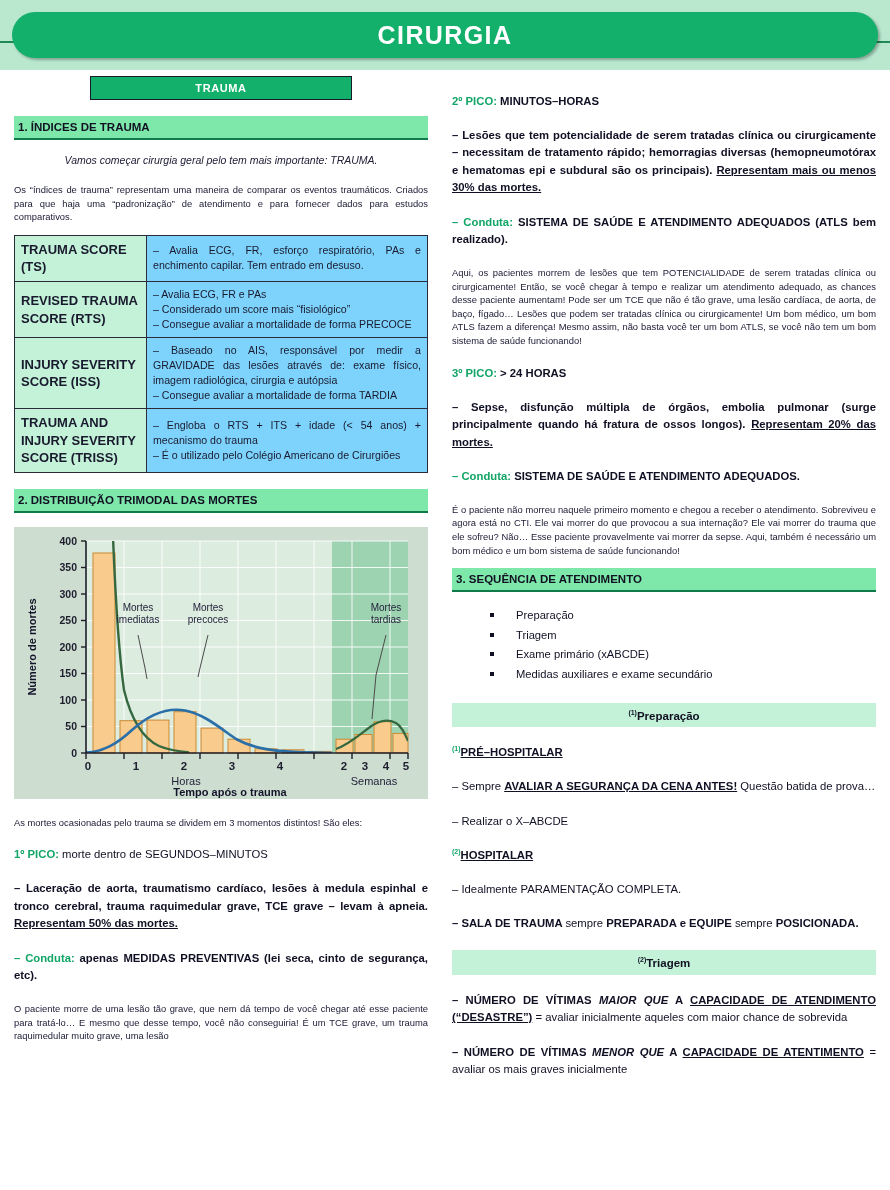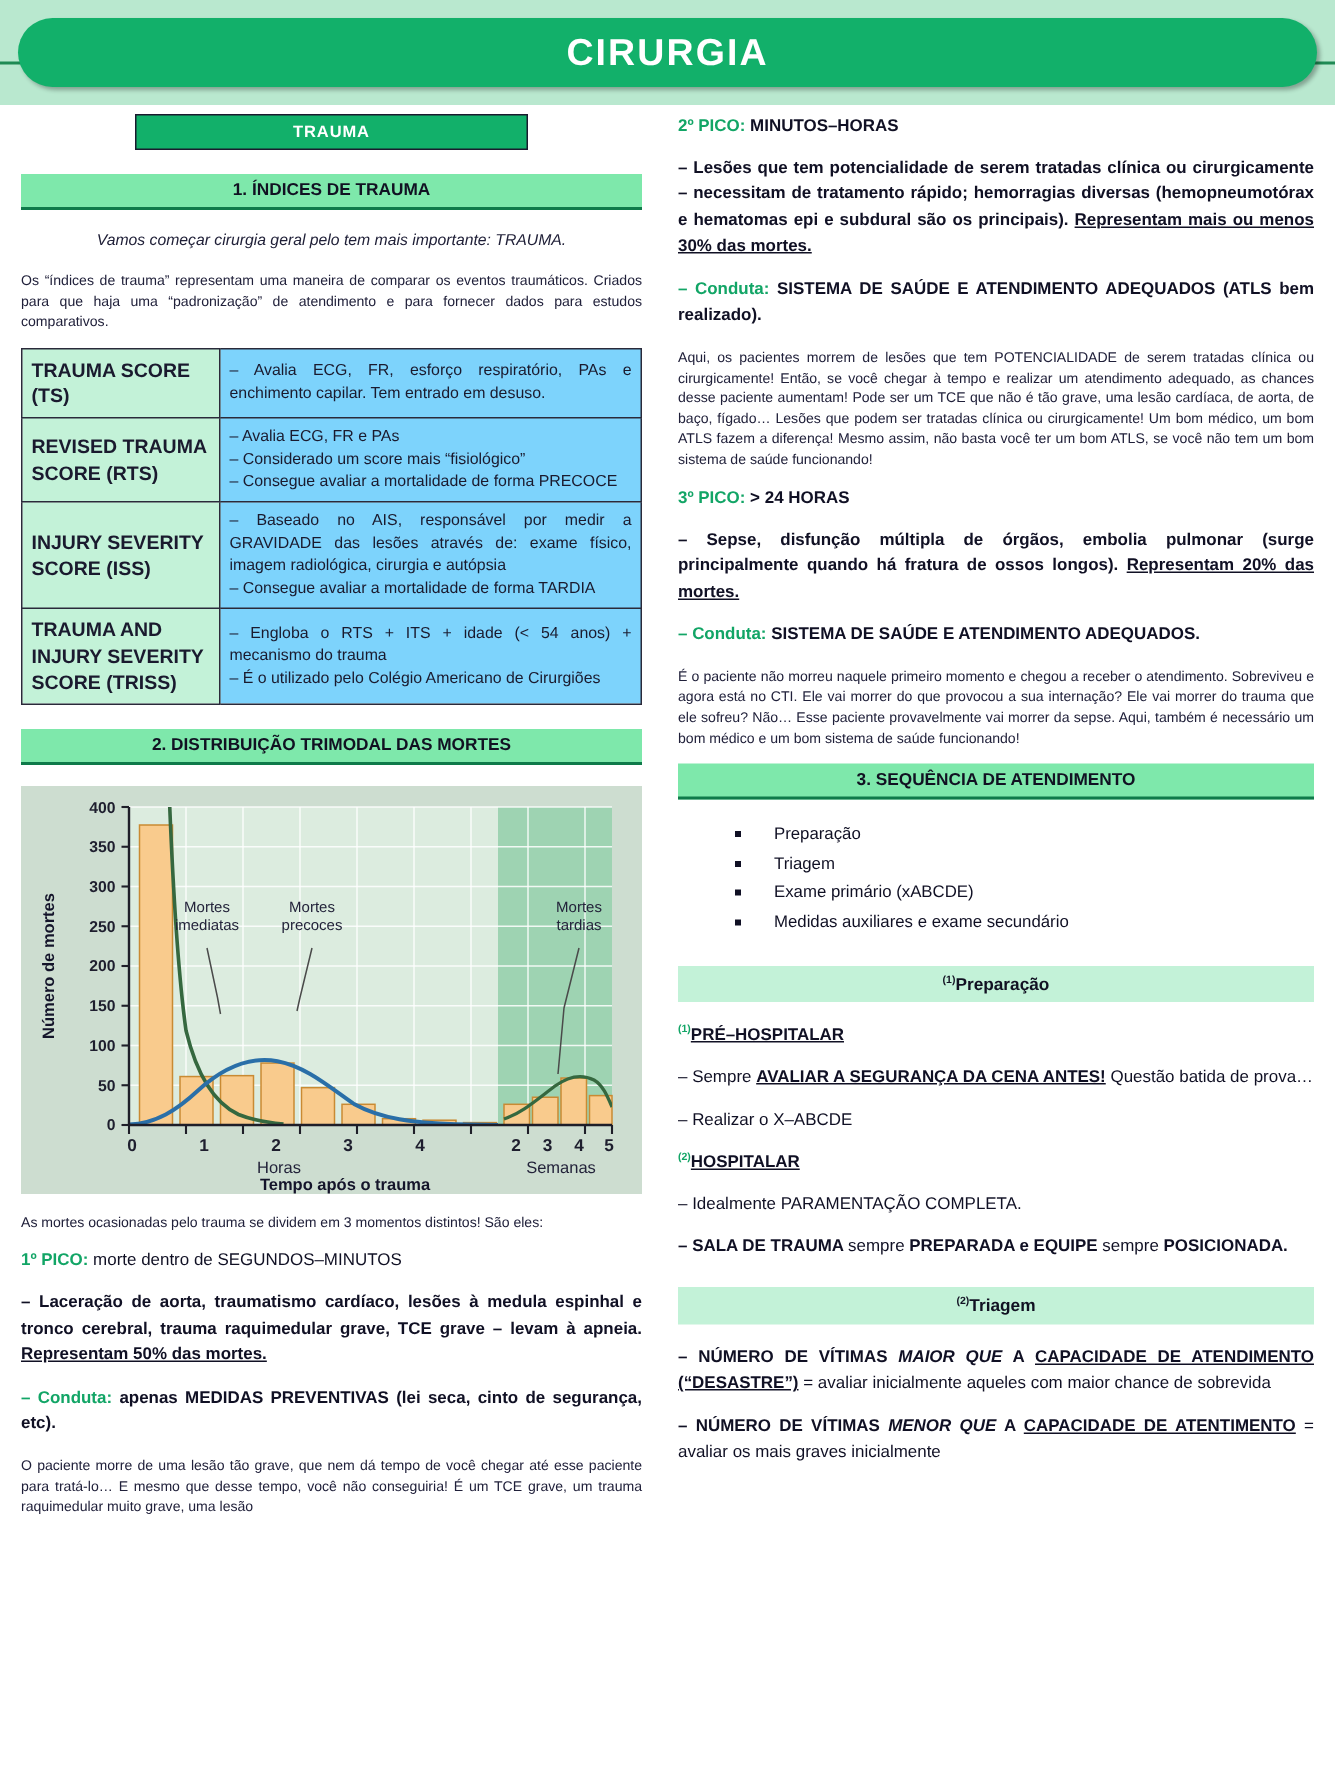--- a/index.html
+++ b/index.html
@@ -64,42 +64,41 @@
     padding: 5px 0 5px 0;
     border: 1.5px solid #1a1a2e;
     width: 262px;
     margin: 0 auto 16px auto;
   }
   .sec-mid {
     background: #7ee8ab;
     color: #111122;
     font-size: 11.5px;
     font-weight: bold;
-    text-align: center;
     padding: 5px 4px;
     border-bottom: 2px solid #0f7a4a;
     margin-bottom: 14px;
   }
   .sec-light {
     background: #c3f2d8;
     color: #111122;
     font-size: 11.5px;
     font-weight: bold;
     text-align: center;
     padding: 6px 0;
     margin: 18px 0 14px 0;
   }
   .sec-num {
     font-size: 7px;
     vertical-align: super;
     font-weight: bold;
   }
 
   
-  p { margin: 0 0 11px 0; }
+  p { margin: 17px 0 11px 0; }
   .p-note {
     font-size: 10.5px;
     font-style: italic;
     text-align: center;
     color: #202038;
     margin: 0 0 14px 0;
   }
   .p-small {
     font-size: 9.4px;
     line-height: 1.45;

